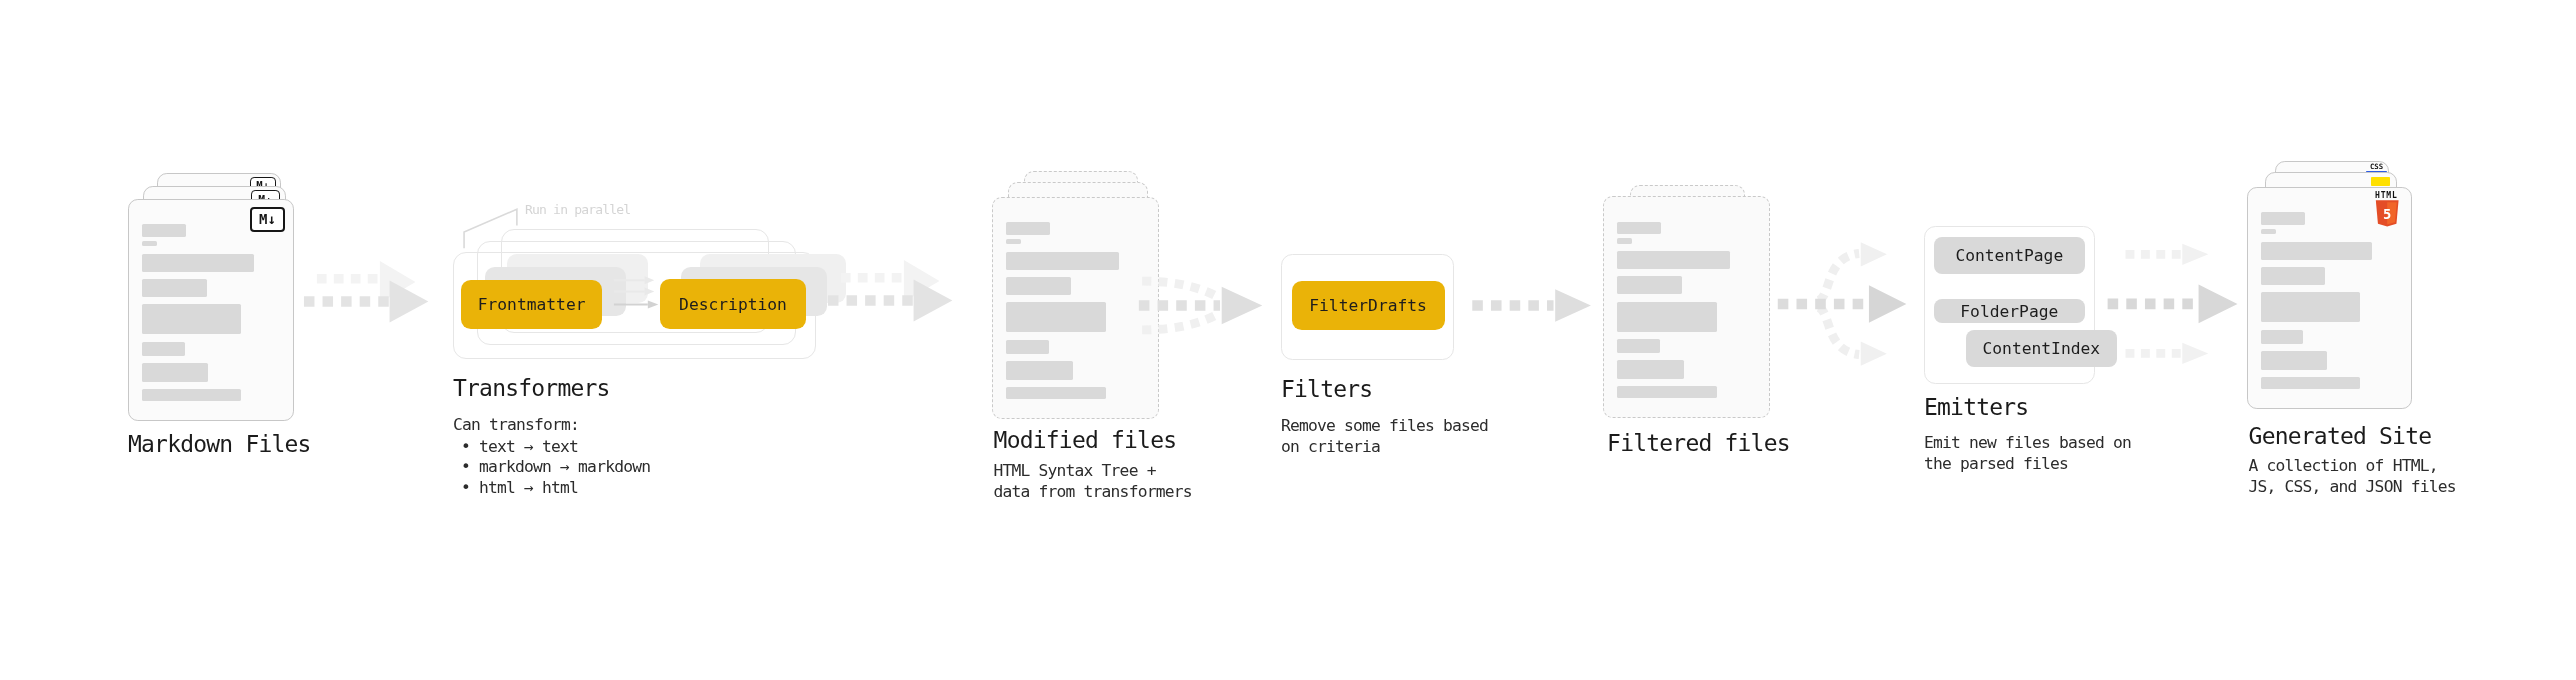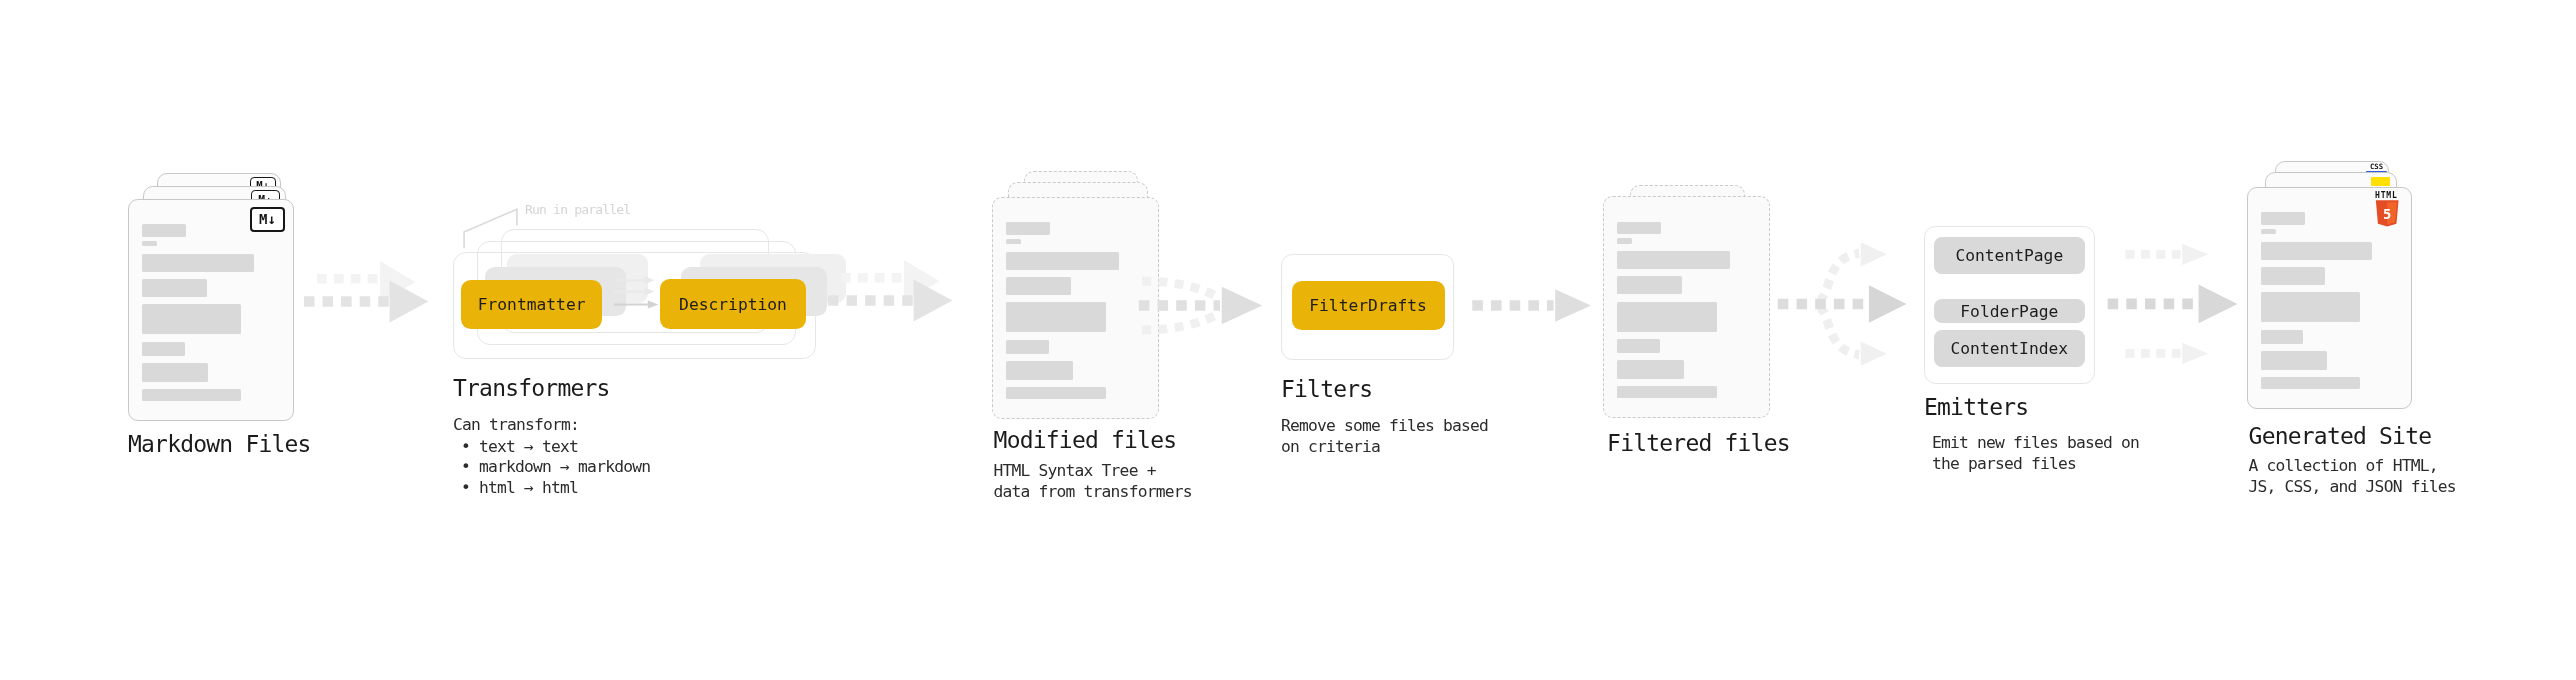--- a/index.html
+++ b/index.html
@@ -199,23 +199,23 @@
     <path d="M52,90 C68,96 60,144 102,148" fill="none" stroke="#efefef" stroke-width="11" stroke-dasharray="11 8"></path>
     <polygon points="104,132 136,147 104,162" fill="#f0f0f0"></polygon>
     <line x1="2" y1="86" x2="112" y2="86" stroke="#dcdcdc" stroke-width="13" stroke-dasharray="13 10"></line>
     <polygon points="114,63 160,86 114,109" fill="#d6d6d6"></polygon>
   </svg>
 
   <div class="group" style="left:1924px; top:226px; width:236px; height:260px;">
     <div class="card" style="left:0px; top:0px; width:171px; height:158px; border-radius:11.4px; background:#ffffff;"></div>
     <div class="chip" style="top:11.4px; height:37px;">ContentPage</div>
     <div class="chip" style="top:57px; height:24px;margin-top:16px;">FolderPage</div>
-    <div class="chip" style="top:104px; height:37px;">ContentIndex</div>
+    <div class="chip" style="top:104px; height:37px;margin-left:32px;">ContentIndex</div>
     <div class="title" style="left:0px; top:168px;">Emitters</div>
-    <div class="subtitle" style="left:8px; top:206px;">Emit new files based on
+    <div class="subtitle" style="left:0px; top:206px;">Emit new files based on
 the parsed files</div>
   </div>
 
   <svg class="arrow" style="left:2106px; top:238px;" width="138" height="135" viewBox="0 0 170 166">
     <line x1="24" y1="20" x2="92" y2="20" stroke="#f1f1f1" stroke-width="11" stroke-dasharray="11 8"></line>
     <polygon points="94,7 126,20 94,33" fill="#f1f1f1"></polygon>
     <line x1="2" y1="81" x2="112" y2="81" stroke="#d8d8d8" stroke-width="13" stroke-dasharray="13 10"></line>
     <polygon points="114,57 162,81 114,105" fill="#d8d8d8"></polygon>
     <line x1="24" y1="142" x2="92" y2="142" stroke="#f1f1f1" stroke-width="11" stroke-dasharray="11 8"></line>
     <polygon points="94,129 126,142 94,155" fill="#f1f1f1"></polygon>

